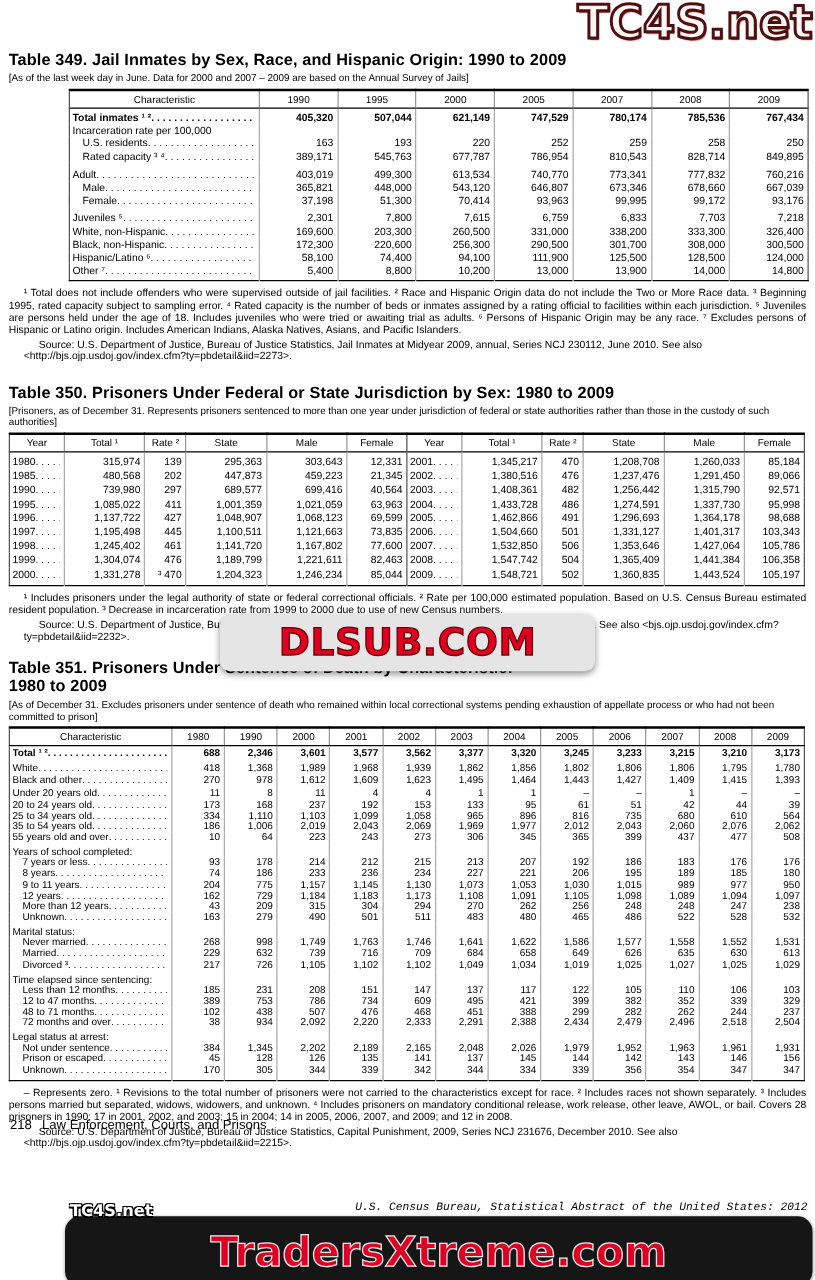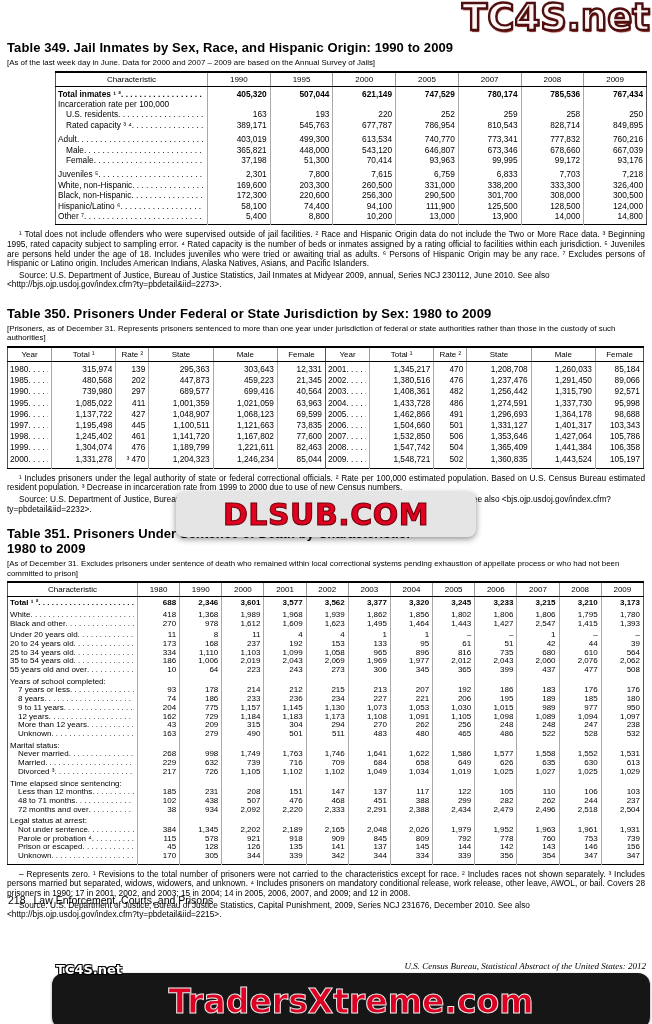--- a/index.html
+++ b/index.html
@@ -45,26 +45,26 @@
   .t350 th:nth-child(6), .t350 th:nth-child(12) { width:48px; }
   .t350 td { font-size:8.3px; line-height:11.2px; }
   .t350 td:nth-child(7), .t350 th:nth-child(7) { border-left:1px solid #555; }
 
   .t351 { width:637px; }
   .t351 th:first-child { width:130px; }
   .t351 td { font-size:8px; line-height:8.7px; }
   .t351 tr.gap td { padding-top:3px; }
 
   .fn { font-size:8.3px; line-height:9.6px; margin-top:5px; text-indent:12px; text-align:justify; }
-  .src { font-size:8.3px; line-height:9.6px; margin-top:2px; text-indent:12px; }
+  .src { font-size:8.3px; line-height:9.6px; margin-top:2px; text-indent:12px;margin-left:12px; }
 
   .footer { position:absolute; left:8px; top:894px; font-size:10.5px; z-index:4; }
   .footer .pgnum { margin-right:8px; }
   .footer-right { position:absolute; right:6px; top:961px; font-size:9px; font-style:italic;
-                  font-family:Liberation Serif, serif; z-index:5; }
+                  font-family:Liberation Mono, monospace; z-index:5; }
 
   .wm-top { position:absolute; top:-4px; right:2px; z-index:10;
             font-family:"DejaVu Sans", sans-serif; font-size:37px; font-weight:900;
             color:#fdf6f4; -webkit-text-stroke:2.4px #4d0f0f; text-shadow:1px 2px 1px #8a2a22; }
   .wm-mid { position:absolute; left:176px; top:492px; width:300px; height:45px; z-index:10;
             background:#e5e5e5; border-radius:8px; box-shadow:0 2px 6px rgba(0,0,0,.45);
             display:flex; align-items:center; justify-content:center; }
   .wm-mid span { font-family:"DejaVu Sans", sans-serif; font-size:30px; font-weight:900;
                  color:#e00020; -webkit-text-stroke:1.1px #6b0008; letter-spacing:.5px; }
   .wm-bottom { position:absolute; left:52px; top:973px; width:598px; height:56px; z-index:11;
@@ -596,21 +596,21 @@
             </td>
             <td class="num">270</td>
             <td class="num">978</td>
             <td class="num">1,612</td>
             <td class="num">1,609</td>
             <td class="num">1,623</td>
             <td class="num">1,495</td>
             <td class="num">1,464</td>
             <td class="num">1,443</td>
             <td class="num">1,427</td>
-            <td class="num">2,547</td>
+            <td class="num">1,409</td>
             <td class="num">1,415</td>
             <td class="num">1,393</td>
           </tr>
           <tr class="gap">
             <td class="stub">
               <div class="lw">
                 <span class="lbl">Under 20 years old</span>
                 <span class="dots"></span>
               </div>
             </td>
@@ -960,20 +960,40 @@
             <td class="num">117</td>
             <td class="num">122</td>
             <td class="num">105</td>
             <td class="num">110</td>
             <td class="num">106</td>
             <td class="num">103</td>
           </tr>
           <tr>
             <td class="stub ind">
               <div class="lw">
+                <span class="lbl">12 to 47 months</span>
+                <span class="dots"></span>
+              </div>
+            </td>
+            <td class="num">389</td>
+            <td class="num">753</td>
+            <td class="num">786</td>
+            <td class="num">734</td>
+            <td class="num">609</td>
+            <td class="num">495</td>
+            <td class="num">421</td>
+            <td class="num">399</td>
+            <td class="num">382</td>
+            <td class="num">352</td>
+            <td class="num">339</td>
+            <td class="num">329</td>
+          </tr>
+          <tr>
+            <td class="stub ind">
+              <div class="lw">
                 <span class="lbl">48 to 71 months</span>
                 <span class="dots"></span>
               </div>
             </td>
             <td class="num">102</td>
             <td class="num">438</td>
             <td class="num">507</td>
             <td class="num">476</td>
             <td class="num">468</td>
             <td class="num">451</td>
@@ -1039,40 +1059,20 @@
             <td class="num">2,026</td>
             <td class="num">1,979</td>
             <td class="num">1,952</td>
             <td class="num">1,963</td>
             <td class="num">1,961</td>
             <td class="num">1,931</td>
           </tr>
           <tr>
             <td class="stub ind">
               <div class="lw">
-                <span class="lbl">Parole or probation ⁴</span>
-                <span class="dots"></span>
-              </div>
-            </td>
-            <td class="num">115</td>
-            <td class="num">578</td>
-            <td class="num">921</td>
-            <td class="num">918</td>
-            <td class="num">909</td>
-            <td class="num">845</td>
-            <td class="num">809</td>
-            <td class="num">792</td>
-            <td class="num">778</td>
-            <td class="num">760</td>
-            <td class="num">753</td>
-            <td class="num">739</td>
-          </tr>
-          <tr>
-            <td class="stub ind">
-              <div class="lw">
                 <span class="lbl">Prison or escaped</span>
                 <span class="dots"></span>
               </div>
             </td>
             <td class="num">45</td>
             <td class="num">128</td>
             <td class="num">126</td>
             <td class="num">135</td>
             <td class="num">141</td>
             <td class="num">137</td>

